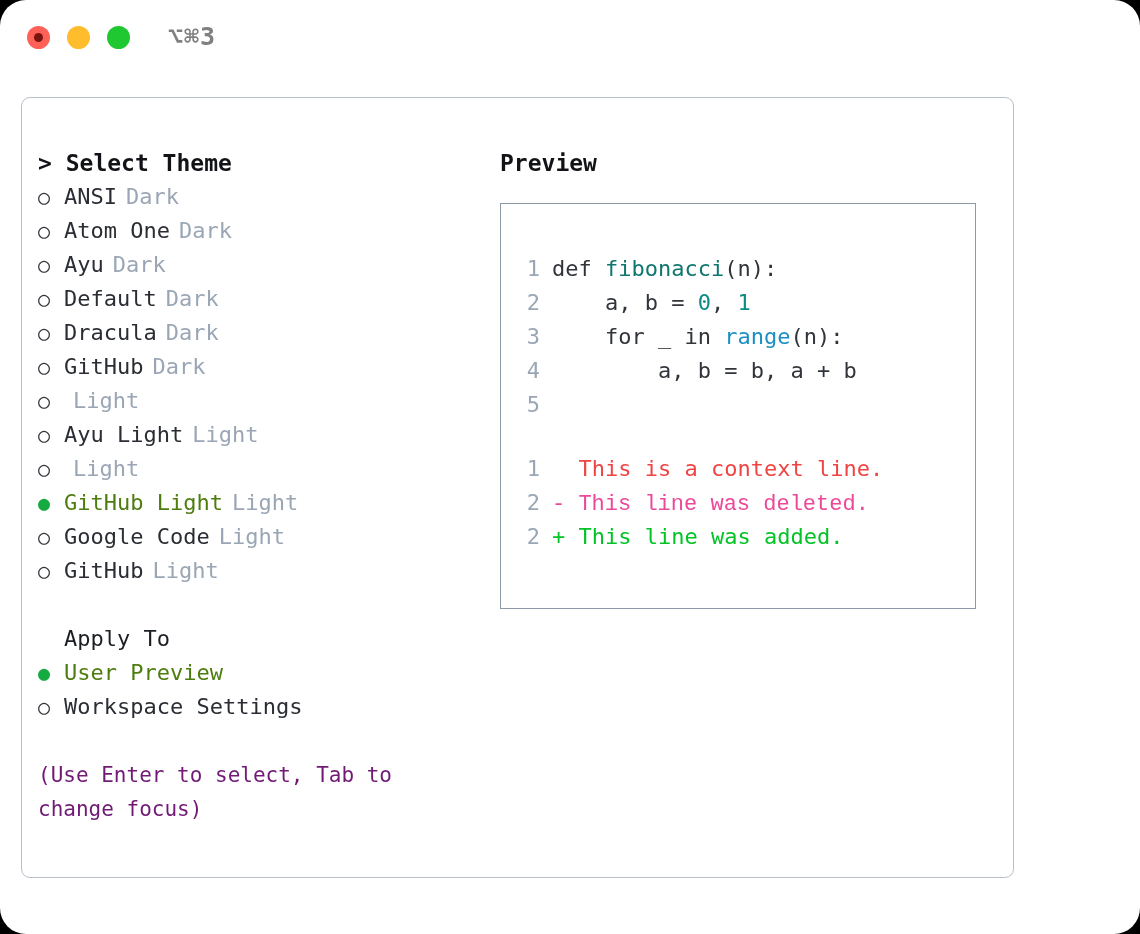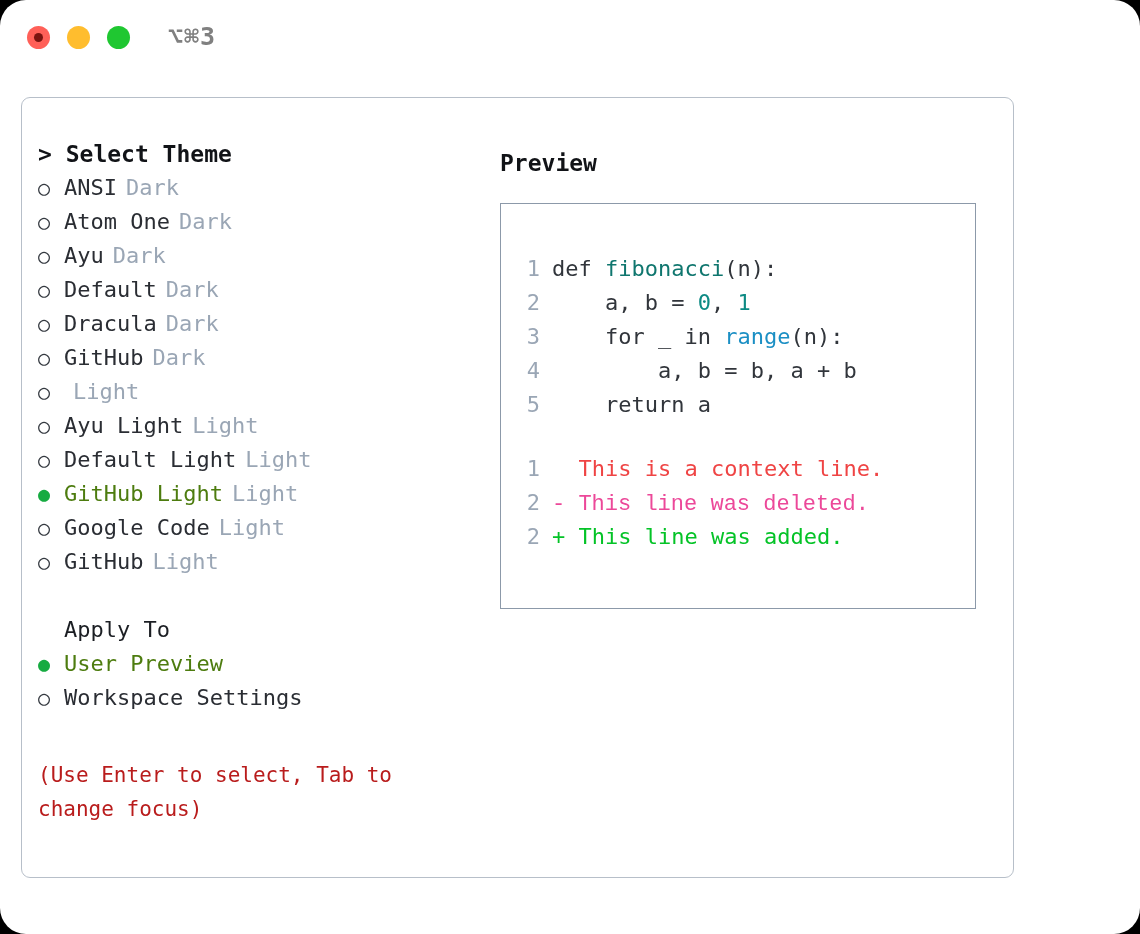--- a/index.html
+++ b/index.html
@@ -72,21 +72,21 @@
     border: 1.5px solid #b7bfc9;
     border-radius: 9px;
     box-sizing: border-box;
     background: #ffffff;
   }
 
   
   #left-col {
     position: absolute;
     left: 16px;
-    top: 39px;
+    top: 48px;
     width: 440px;
   }
 
   .section-head {
     font-size: 23px;
     font-weight: bold;
     color: #111317;
     line-height: 34px;
     white-space: pre;
   }
@@ -121,21 +121,21 @@
 
   .spacer-row { height: 34px; }
 
   #hint {
     position: absolute;
     left: 16px;
     top: 660px;
     width: 410px;
     font-size: 21px;
     line-height: 34px;
-    color: #b91c1c;
+    color: #701a75;
   }
 
   
   #right-col {
     position: absolute;
     left: 478px;
     top: 48px;
     width: 500px;
   }
   #preview-head {
@@ -208,21 +208,21 @@
 
       <div id="theme-list">
           <div class="opt-row"><span class="opt-marker">○</span><span class="opt-label">ANSI</span><span class="opt-suffix">Dark</span></div>
           <div class="opt-row"><span class="opt-marker">○</span><span class="opt-label">Atom One</span><span class="opt-suffix">Dark</span></div>
           <div class="opt-row"><span class="opt-marker">○</span><span class="opt-label">Ayu</span><span class="opt-suffix">Dark</span></div>
           <div class="opt-row"><span class="opt-marker">○</span><span class="opt-label">Default</span><span class="opt-suffix">Dark</span></div>
           <div class="opt-row"><span class="opt-marker">○</span><span class="opt-label">Dracula</span><span class="opt-suffix">Dark</span></div>
           <div class="opt-row"><span class="opt-marker">○</span><span class="opt-label">GitHub</span><span class="opt-suffix">Dark</span></div>
           <div class="opt-row"><span class="opt-marker">○</span><span class="opt-suffix">Light</span></div>
           <div class="opt-row"><span class="opt-marker">○</span><span class="opt-label">Ayu Light</span><span class="opt-suffix">Light</span></div>
-          <div class="opt-row"><span class="opt-marker">○</span><span class="opt-label">Default Light</span><span class="opt-suffix">Light</span></div>
+          <div class="opt-row"><span class="opt-marker">○</span><span class="opt-suffix">Light</span></div>
           <div class="opt-row"><span class="opt-marker selected">●</span><span class="opt-label selected">GitHub Light</span><span class="opt-suffix">Light</span></div>
           <div class="opt-row"><span class="opt-marker">○</span><span class="opt-label">Google Code</span><span class="opt-suffix">Light</span></div>
           <div class="opt-row"><span class="opt-marker">○</span><span class="opt-label">GitHub</span><span class="opt-suffix">Light</span></div>
         </div>
 
       <div class="spacer-row"></div>
 
       <div class="apply-head">Apply To</div>
 
       <div id="apply-list">
@@ -235,21 +235,21 @@
 
     <div id="right-col">
       <div id="preview-head">Preview</div>
 
       <div id="preview-box">
         <div id="code-area">
             <div class="code-line"><span class="lnum">1</span><span><span class="code-text">def </span><span class="tok-fn">fibonacci</span><span class="code-text">(n):</span></span></div>
             <div class="code-line"><span class="lnum">2</span><span><span class="code-text">    a, b = </span><span class="tok-num">0</span><span class="code-text">, </span><span class="tok-num">1</span></span></div>
             <div class="code-line"><span class="lnum">3</span><span><span class="code-text">    for _ in </span><span class="tok-builtin">range</span><span class="code-text">(n):</span></span></div>
             <div class="code-line"><span class="lnum">4</span><span><span class="code-text">        a, b = b, a + b</span></span></div>
-            <div class="code-line"><span class="lnum">5</span><span><span class="code-text">    return a</span></span></div>
+            <div class="code-line"><span class="lnum">5</span></div>
             <div class="diff-gap"></div>
             <div class="code-line"><span class="lnum">1</span><span class="diff-ctx">  This is a context line.</span></div>
             <div class="code-line"><span class="lnum">2</span><span class="diff-del">- This line was deleted.</span></div>
             <div class="code-line"><span class="lnum">2</span><span class="diff-add">+ This line was added.</span></div>
           </div>
       </div>
     </div>
 
   </div>
 </div>

